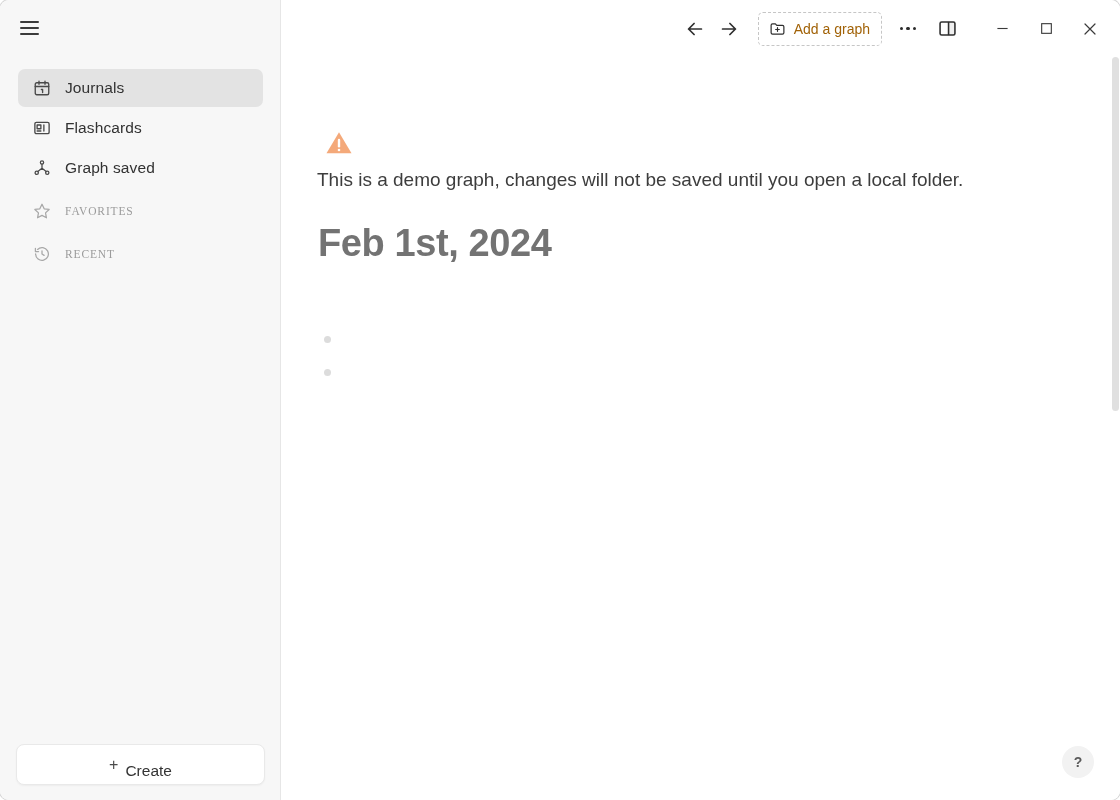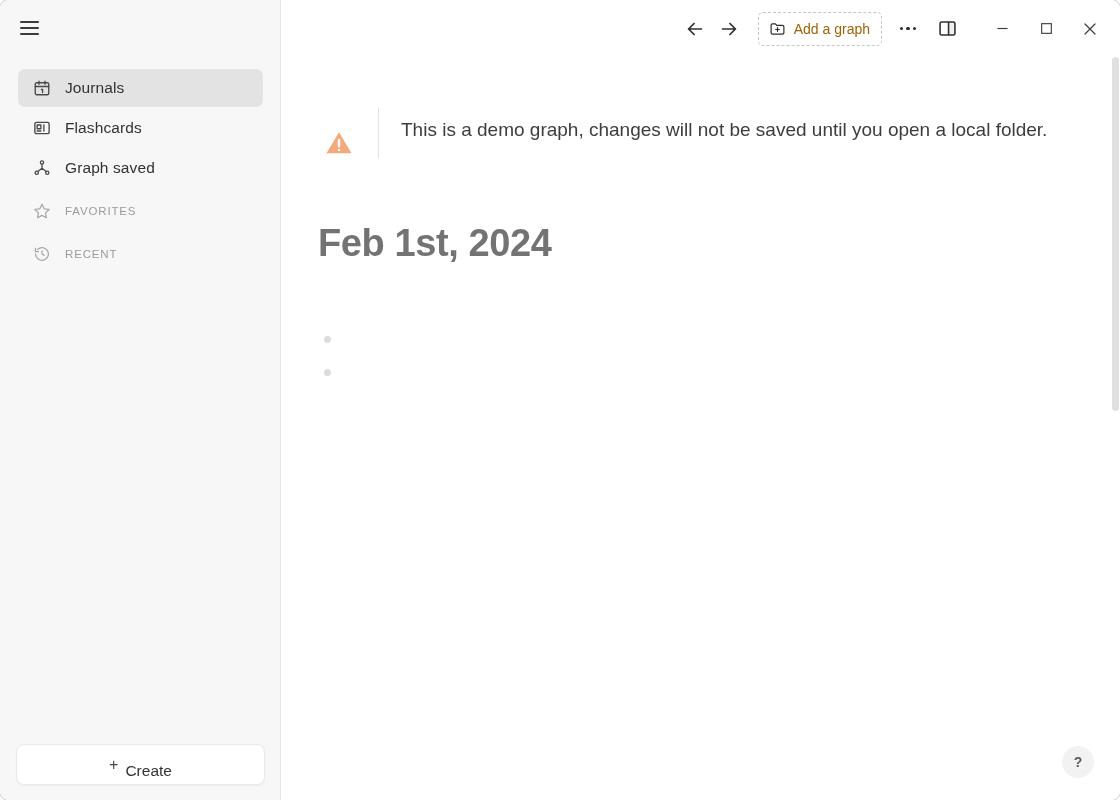--- a/index.html
+++ b/index.html
@@ -84,20 +84,21 @@
     letter-spacing: 0.1px;
     white-space: nowrap;
   }
 
   .nav-item.section { margin-top: 5px; }
   .nav-item.section .nav-label {
     font-size: 11.5px;
     letter-spacing: 0.85px;
     color: #9b9b9b;
     text-transform: uppercase;
+    font-family: Liberation Serif, serif;
   }
   .nav-item.section .nav-icon { color: #a8a8a8; }
 
   #create-button {
     position: absolute;
     left: 16px; bottom: 15px;
     width: 249px; height: 41px;
     background: #ffffff;
     border: 1px solid #e9e9e9;
     border-radius: 8px;
@@ -189,20 +190,21 @@
     left: 0; top: 57px;
     right: 0; bottom: 0;
   }
 
   #demo-banner {
     position: absolute;
     left: 36px; top: 51px;
     display: flex;
     align-items: flex-start;
     width: 800px;
+    flex-direction: column;
   }
   #warning-icon {
     width: 44px;
     flex: 0 0 44px;
     display: flex;
     justify-content: center;
     padding-top: 20px;
   }
   #banner-divider {
     width: 1px;

